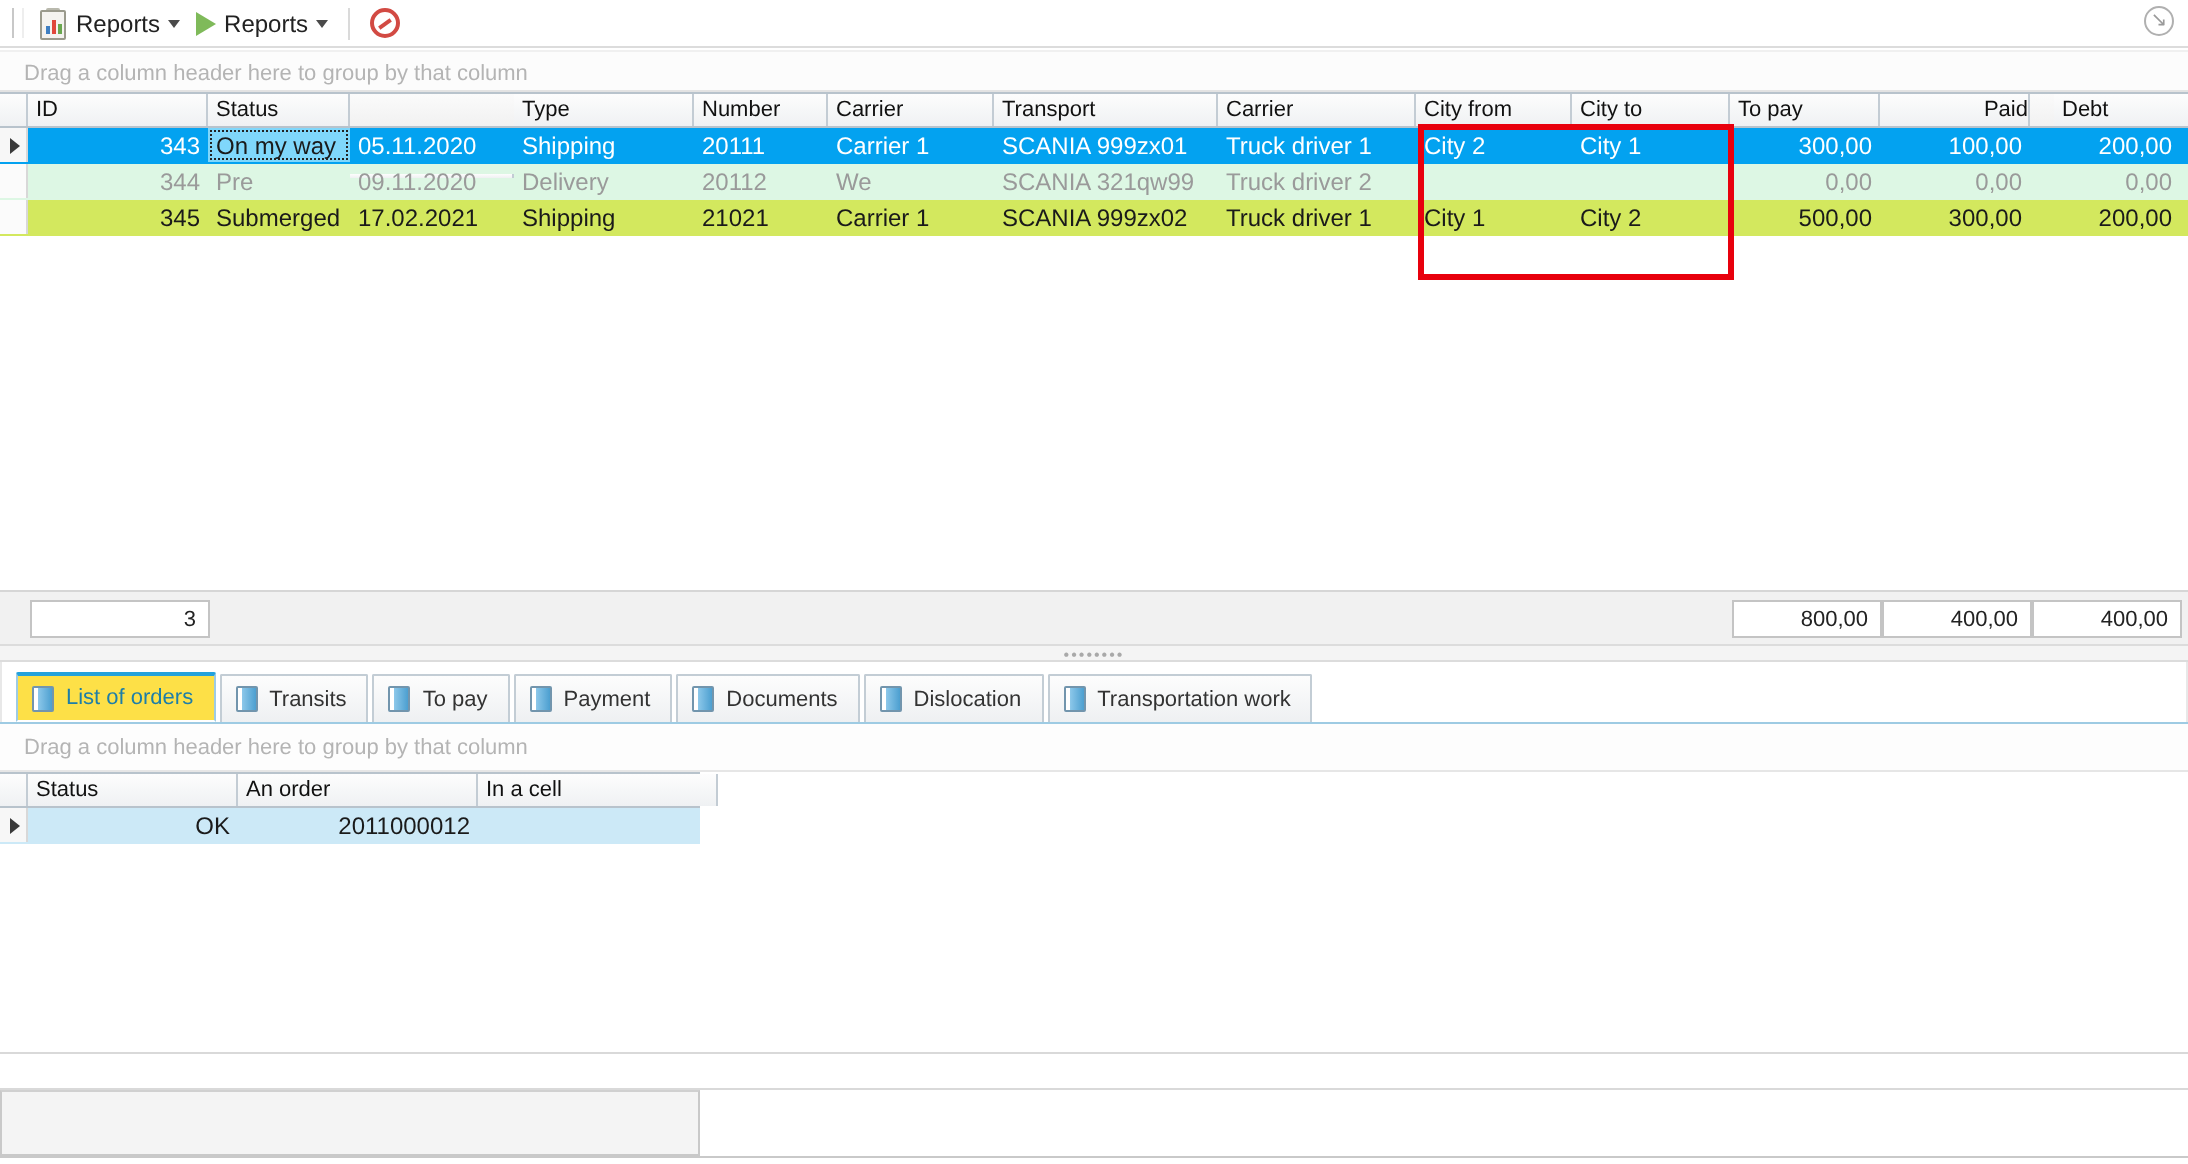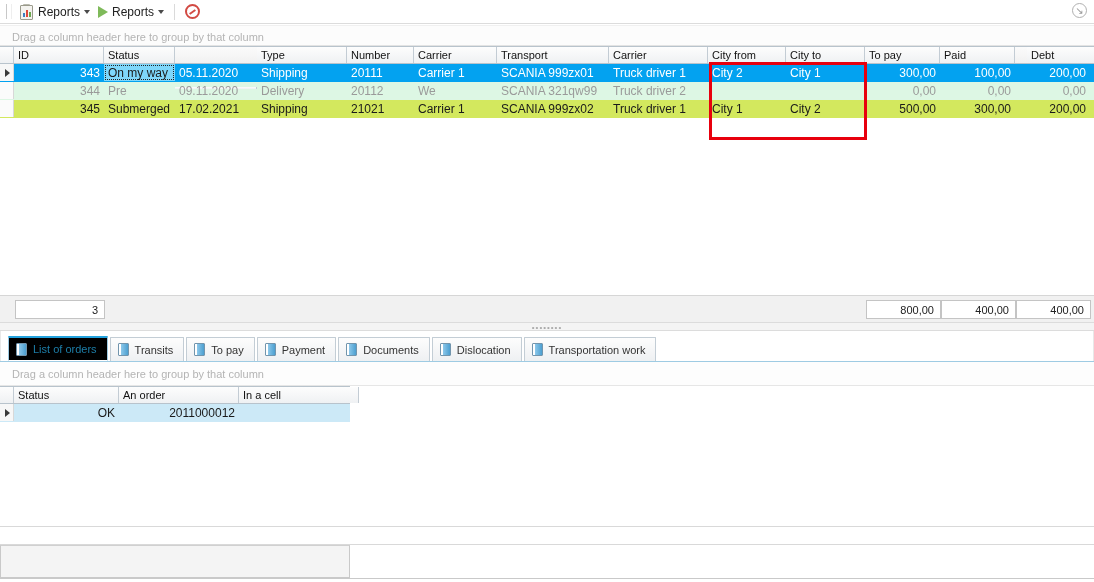--- a/index.html
+++ b/index.html
@@ -296,21 +296,21 @@
     border: 1px solid #c3cdd5;
     border-bottom: none;
     box-sizing: border-box;
     font-size: 11px;
     color: #333;
     white-space: nowrap;
     cursor: default;
     border-radius: 1px 1px 0 0;
   }
   .tab.active {
-    background: #000000;
+    background: #fde047;
     border: 1px solid #9ecbe3;
     border-bottom: 1px solid #ffffff;
     color: #1d7ea8;
     border-top: 2px solid #23a2dd;
     height: 25px;
   }
   .tab-icon {
     width: 11px; height: 13px;
     margin-right: 6px;
     background: linear-gradient(to right, #ffffff 0%, #ffffff 22%, #8dc8ea 22%, #4c9fd0 100%);
@@ -434,21 +434,21 @@
         <div class="hcell" style="width: 71px; flex: 0 0 71px;">Status</div>
         <div class="hcell" style="width: 82px; flex: 0 0 82px; margin-top: 40px;">Date</div>
         <div class="hcell" style="width: 90px; flex: 0 0 90px;">Type</div>
         <div class="hcell" style="width: 67px; flex: 0 0 67px;">Number</div>
         <div class="hcell" style="width: 83px; flex: 0 0 83px;">Carrier</div>
         <div class="hcell" style="width: 112px; flex: 0 0 112px;">Transport</div>
         <div class="hcell" style="width: 99px; flex: 0 0 99px;">Carrier</div>
         <div class="hcell" style="width: 78px; flex: 0 0 78px;">City from</div>
         <div class="hcell" style="width: 79px; flex: 0 0 79px;">City to</div>
         <div class="hcell" style="width: 75px; flex: 0 0 75px;">To pay</div>
-        <div class="hcell" style="width: 75px; flex: 0 0 75px;">Paid</div>
+        <div class="hcell" style="width: 75px; flex: 0 0 75px; text-align: right;">Paid</div>
         <div class="hcell" style="width: 75px; flex: 0 0 75px; margin-left: 12px;">Debt</div>
       </div>
     <div class="grid-body" id="top-body">
         <div class="grid-row row-sel">
           <div class="cell ind" style="width: 14px; flex: 0 0 14px;">
             <span class="row-tri"></span>
           </div>
           <div class="cell num" style="width: 90px; flex: 0 0 90px;">343</div>
           <div class="cell focus-cell" style="width: 71px; flex: 0 0 71px;">On my way</div>
           <div class="cell" style="width: 82px; flex: 0 0 82px;">05.11.2020</div>

